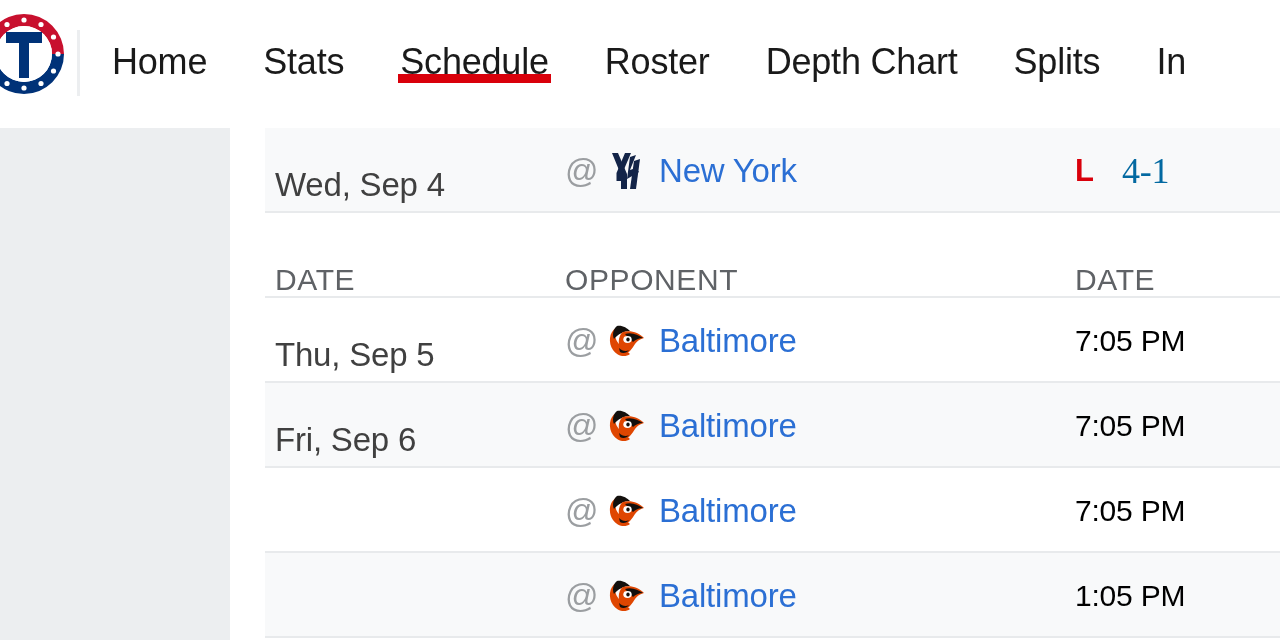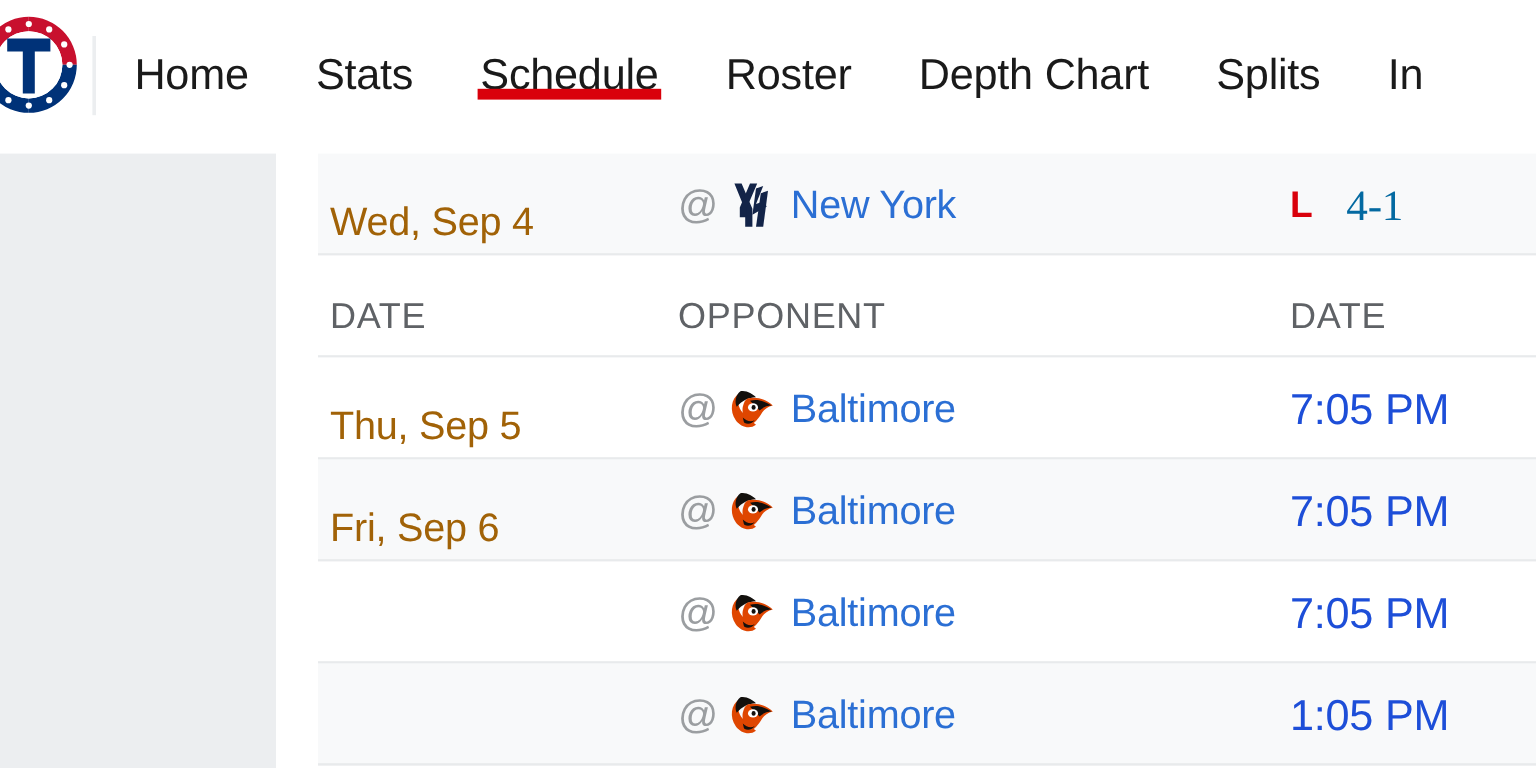--- a/index.html
+++ b/index.html
@@ -89,21 +89,21 @@
     top:0; height:85px;
     display:flex; align-items:center;
     white-space:nowrap;
   }
   .c-date { left:10px; }
   .c-opp  { left:300px; }
   .c-time { left:810px; }
 
   .date-text {
     font-size:33px;
-    color:#a16207;
+    color:#404040;
     letter-spacing:-0.2px;
     margin-top:28px;
   }
   .at-sign {
     font-size:33px;
     color:#9b9ea1;
     margin-right:12px;
     width:26px;
     display:inline-block;
   }
@@ -127,35 +127,35 @@
   }
   .result-wl.loss { color:#d9000b; }
   .result-score {
     font-size:36px;
     color:#0369a1;
     letter-spacing:-0.2px;
     cursor:pointer;
     font-family:Liberation Serif, serif;
   }
   .time-text {
-    font-size:36px;
-    color:#1d4ed8;
+    font-size:30px;
+    color:#000000;
     letter-spacing:-0.2px;
     cursor:pointer;
   }
 
   
   .hrow {
     position:relative;
     height:85px; width:100%;
     background:#ffffff;
     border-bottom:2px solid #e8eaec;
   }
   .hrow .cell {
-    position:absolute; top:0; height:101px;
+    position:absolute; top:16px; height:101px;
     display:flex; align-items:center;
   }
   .hdr-text {
     font-size:30px;
     color:#5f6266;
     letter-spacing:0.6px;
   }
 </style>
 </head>
 <body>

